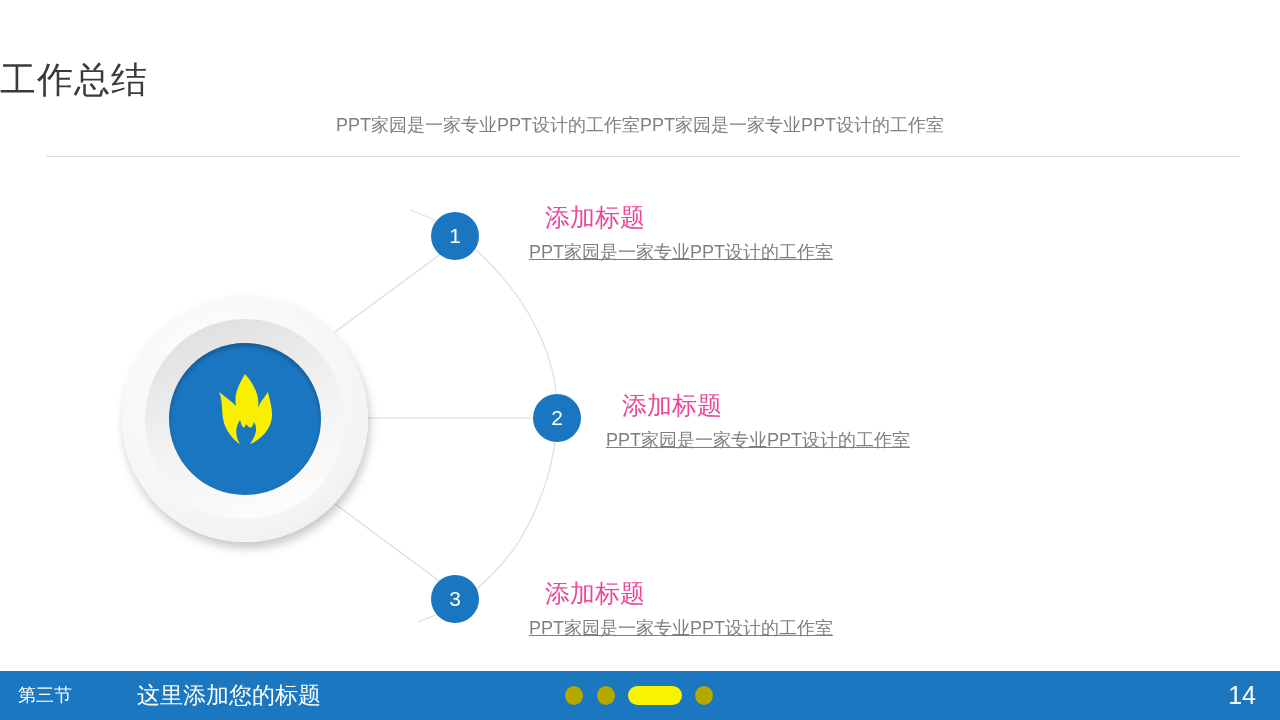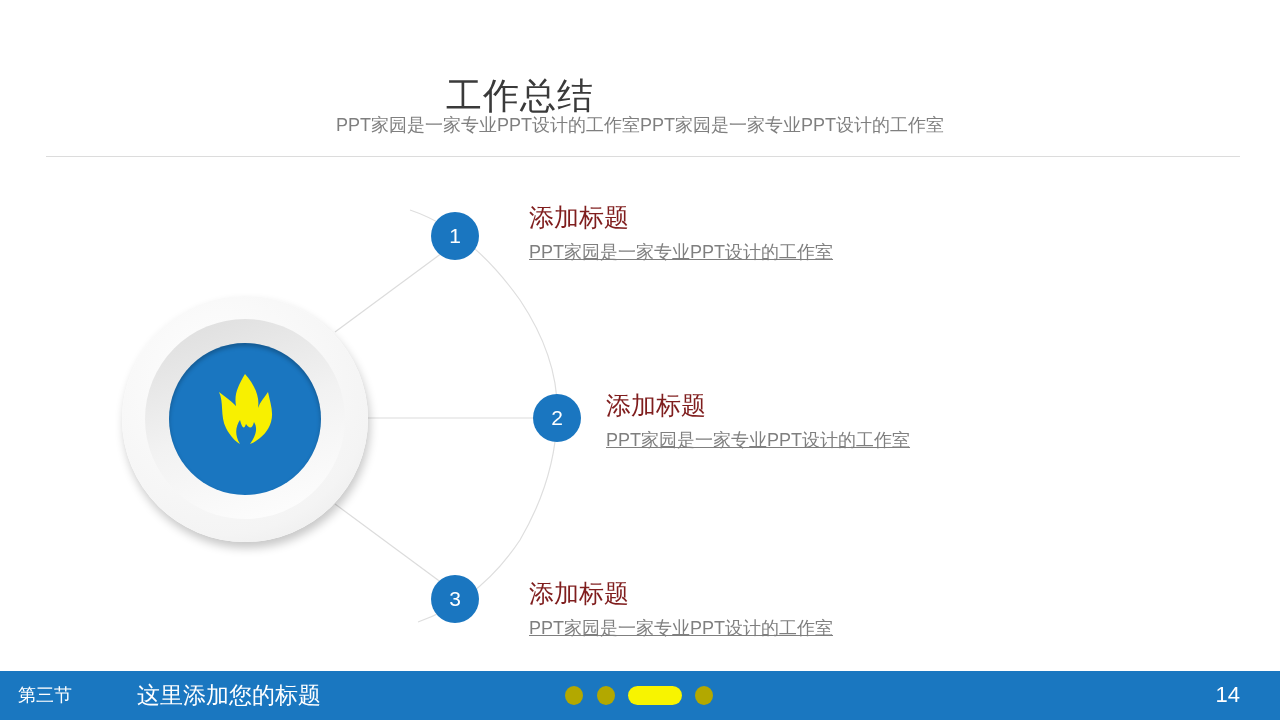--- a/index.html
+++ b/index.html
@@ -2,22 +2,22 @@
 <html><head>
 <meta charset="utf-8">
 <style>
   html, body { margin:0; padding:0; }
   body {
     width:1280px; height:720px; position:relative; overflow:hidden;
     background:#ffffff;
     font-family: "Liberation Sans", "DejaVu Sans", sans-serif;
   }
   .title {
-    position:absolute; left:0; top:56px; width:1040px; text-align:center;
-    font-size:36px; color:#3a3a3a; letter-spacing:1px; line-height:48px;margin-top:16px;
+    position:absolute; left:0; top:56px; width:1040px; text-align:left;
+    font-size:36px; color:#3a3a3a; letter-spacing:1px; line-height:48px;
   }
   .subtitle {
     position:absolute; left:0; top:113px; width:1280px; text-align:center;
     font-size:18px; color:#7f7f7f; line-height:24px;
   }
   .divider {
     position:absolute; left:46px; top:156px; width:1194px; height:1px;
     background:#dcdcdc;
   }
   svg.lines { position:absolute; left:0; top:0; }
@@ -40,21 +40,21 @@
   }
   .flame {
     position:absolute; left:216px; top:372px; width:58px; height:72px;
   }
   .node {
     position:absolute; width:48px; height:48px; border-radius:50%;
     background:#1a76c0; color:#ffffff; text-align:center;
     line-height:48px; font-size:21px;
   }
   .item-title {
-    position:absolute; font-size:25px; color:#7f1d1d; line-height:32px;
+    position:absolute; font-size:25px; color:#ec4899; line-height:32px;margin-left:16px;
   }
   .item-desc {
     position:absolute; font-size:18px; color:#7f7f7f; line-height:24px;text-decoration:underline;
   }
   .footer {
     position:absolute; left:0; top:671px; width:1280px; height:49px;
     background:#1a77c0;
   }
   .footer .section {
     position:absolute; left:18px; top:12px; font-size:18px; color:#ffffff;
@@ -66,21 +66,21 @@
     margin-left:34px;
   }
   .dot {
     position:absolute; top:15px; width:18px; height:19px; border-radius:50%;
   }
   .pill {
     position:absolute; top:15px; left:628px; width:54px; height:19px;
     border-radius:10px;
   }
   .footer .pagenum {
-    position:absolute; right:40px; top:10px; font-size:22px; color:#ffffff;
+    position:absolute; right:24px; top:10px; font-size:25px; color:#ffffff;
     line-height:28px;
   }
 </style>
 </head>
 <body>
 
 <div class="title">工作总结</div>
 <div class="subtitle">PPT家园是一家专业PPT设计的工作室PPT家园是一家专业PPT设计的工作室</div>
 <div class="divider"></div>
 

